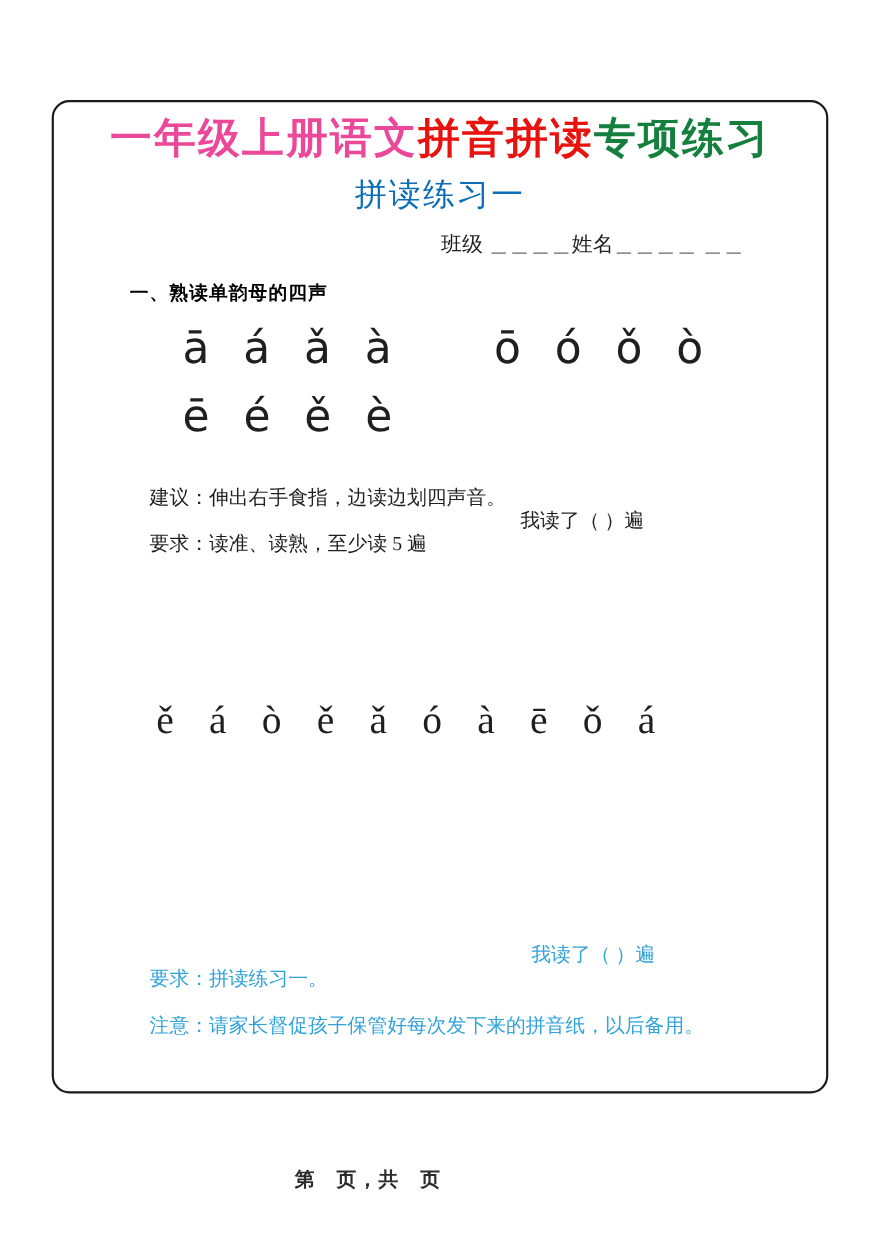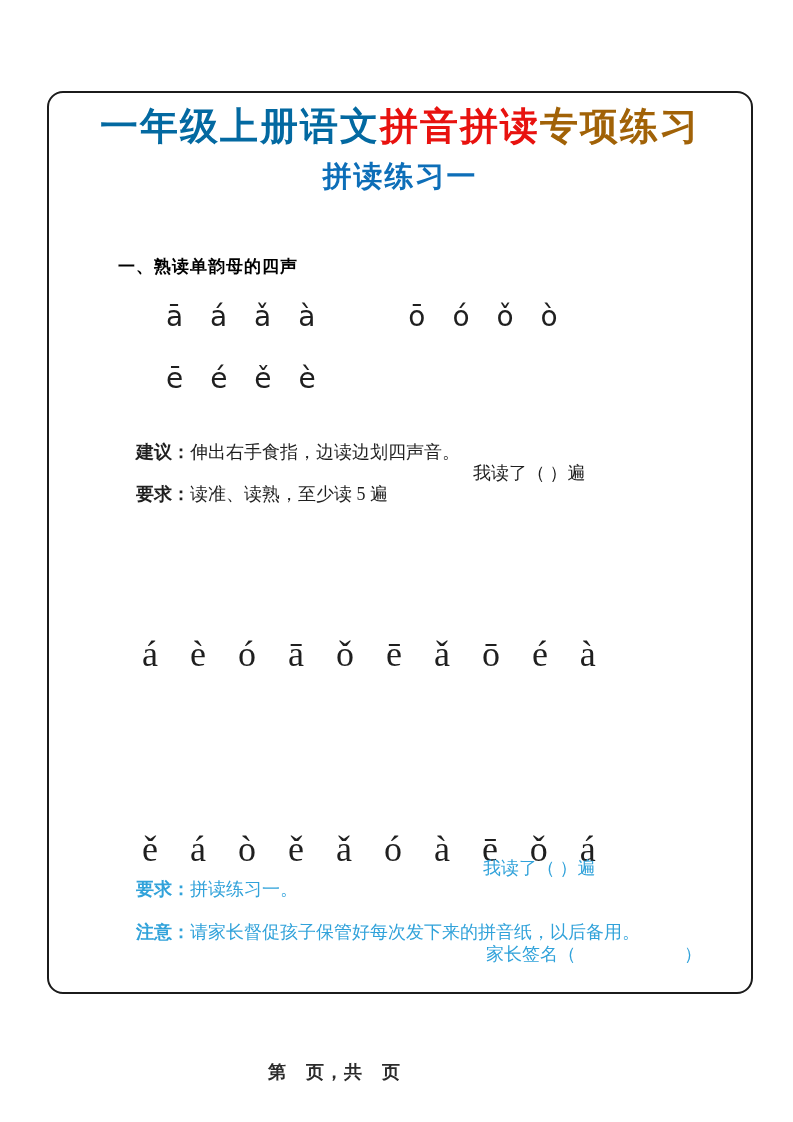--- a/index.html
+++ b/index.html
@@ -11,50 +11,50 @@
   .paper{
     position:absolute;left:47px;top:91px;width:706px;height:903px;
     background:#ffffff;border:2px solid #1b1b1b;border-radius:16px;
     box-sizing:border-box;
   }
   .title{
     position:absolute;top:11px;left:0;width:100%;text-align:center;
     font-size:38px;font-weight:900;letter-spacing:2px;line-height:44px;
     white-space:nowrap;
   }
-  .title .t-black{color:#0369a1;}
+  .title .t-black{color:#ec4899;}
   .title .t-red{color:#e8120f;margin-top:31px;}
-  .title .t-blue{color:#a16207;margin-top:36px;}
+  .title .t-blue{color:#15803d;margin-top:36px;}
   .subtitle{
     position:absolute;top:64px;left:0;width:100%;text-align:center;
-    font-size:29px;font-weight:700;letter-spacing:2px;color:#0d6eb8;
+    font-size:29px;font-weight:400;letter-spacing:2px;color:#0d6eb8;
   }
   .class-line{
     position:absolute;top:116px;left:352px;font-size:19px;white-space:nowrap;
   }
   .blank{
     display:inline-block;color:#4a4a4a;letter-spacing:0;
   }
   .section-heading{
     position:absolute;top:162px;left:69px;
     font-size:17px;font-weight:bold;color:#000000;letter-spacing:1px;
     font-family:"DejaVu Sans","Liberation Sans",sans-serif;
   }
   .vowel-rows{
     position:absolute;top:193px;left:117px;
     font-family:"DejaVu Sans","Liberation Sans",sans-serif;
-    font-size:28px;line-height:62px;
+    font-size:40px;line-height:62px;
   }
   .vowel-row{display:flex;gap:93px;white-space:pre;}
   .vowel-group{word-spacing:18px;}
   .text-line{
     position:absolute;left:69px;width:600px;height:26px;
     font-size:18px;white-space:pre;
   }
-  .text-line .lbl{font-weight:bold;}
+  .text-line .lbl{font-weight:normal;}
   .suggestion-line{top:326px;}
   .requirement-line{top:368px;}
   .float-field{position:absolute;top:0;margin-left:44px;}
   .requirement-line .float-field{left:311px;}
   .grid{
     position:absolute;top:399px;left:93px;
     font-size:36px;line-height:65px;word-spacing:23px;white-space:pre;
     font-family:"Liberation Serif","DejaVu Serif",serif;
   }
   .blue{color:#31a2da;}
@@ -75,20 +75,24 @@
 <body>
 
 <div class="paper">
 
   <div class="title">
     <span class="t-black">一年级上册语文</span><span class="t-red">拼音拼读</span><span class="t-blue">专项练习</span>
   </div>
 
   <div class="subtitle">拼读练习一</div>
 
+  <div class="class-line">
+    <span>班级</span>
+    <span class="blank">＿＿＿＿</span><span>姓名</span><span class="blank">＿＿＿＿</span> <span class="blank">＿＿</span>
+  </div>
 
   <div class="section-heading">一、熟读单韵母的四声</div>
 
   <div class="vowel-rows">
     <div class="vowel-row">
       <span class="vowel-group">ā á ǎ à</span>
       <span class="vowel-group">ō ó ǒ ò</span>
     </div>
     <div class="vowel-row">
       <span class="vowel-group">ē é ě è</span>
@@ -98,32 +102,30 @@
   <div class="text-line suggestion-line">
     <span class="lbl">建议：</span><span>伸出右手食指，边读边划四声音。</span>
   </div>
 
   <div class="text-line requirement-line">
     <span class="lbl">要求：</span><span>读准、读熟，至少读 5 遍</span>
     <span class="float-field">我读了（ ）遍</span>
   </div>
 
   <div class="grid">
-    <div>á è ó ā ǒ ē ǎ ō é à</div>
     <div>ě á ò ě ǎ ó à ē ǒ á</div>
     
     
   </div>
 
   <div class="text-line blue blue-req-line">
     <span class="lbl">要求：</span><span>拼读练习一。</span>
     <span class="float-field">我读了（ ）遍</span>
   </div>
 
   <div class="text-line blue blue-note-line">
     <span class="lbl">注意：</span><span>请家长督促孩子保管好每次发下来的拼音纸，以后备用。</span>
   </div>
 
-  <div class="signature-line">家长签名（　　　　　　）</div>
 
 </div>
 
 <div class="page-footer">第　页，共　页</div>
 
 </body></html>

